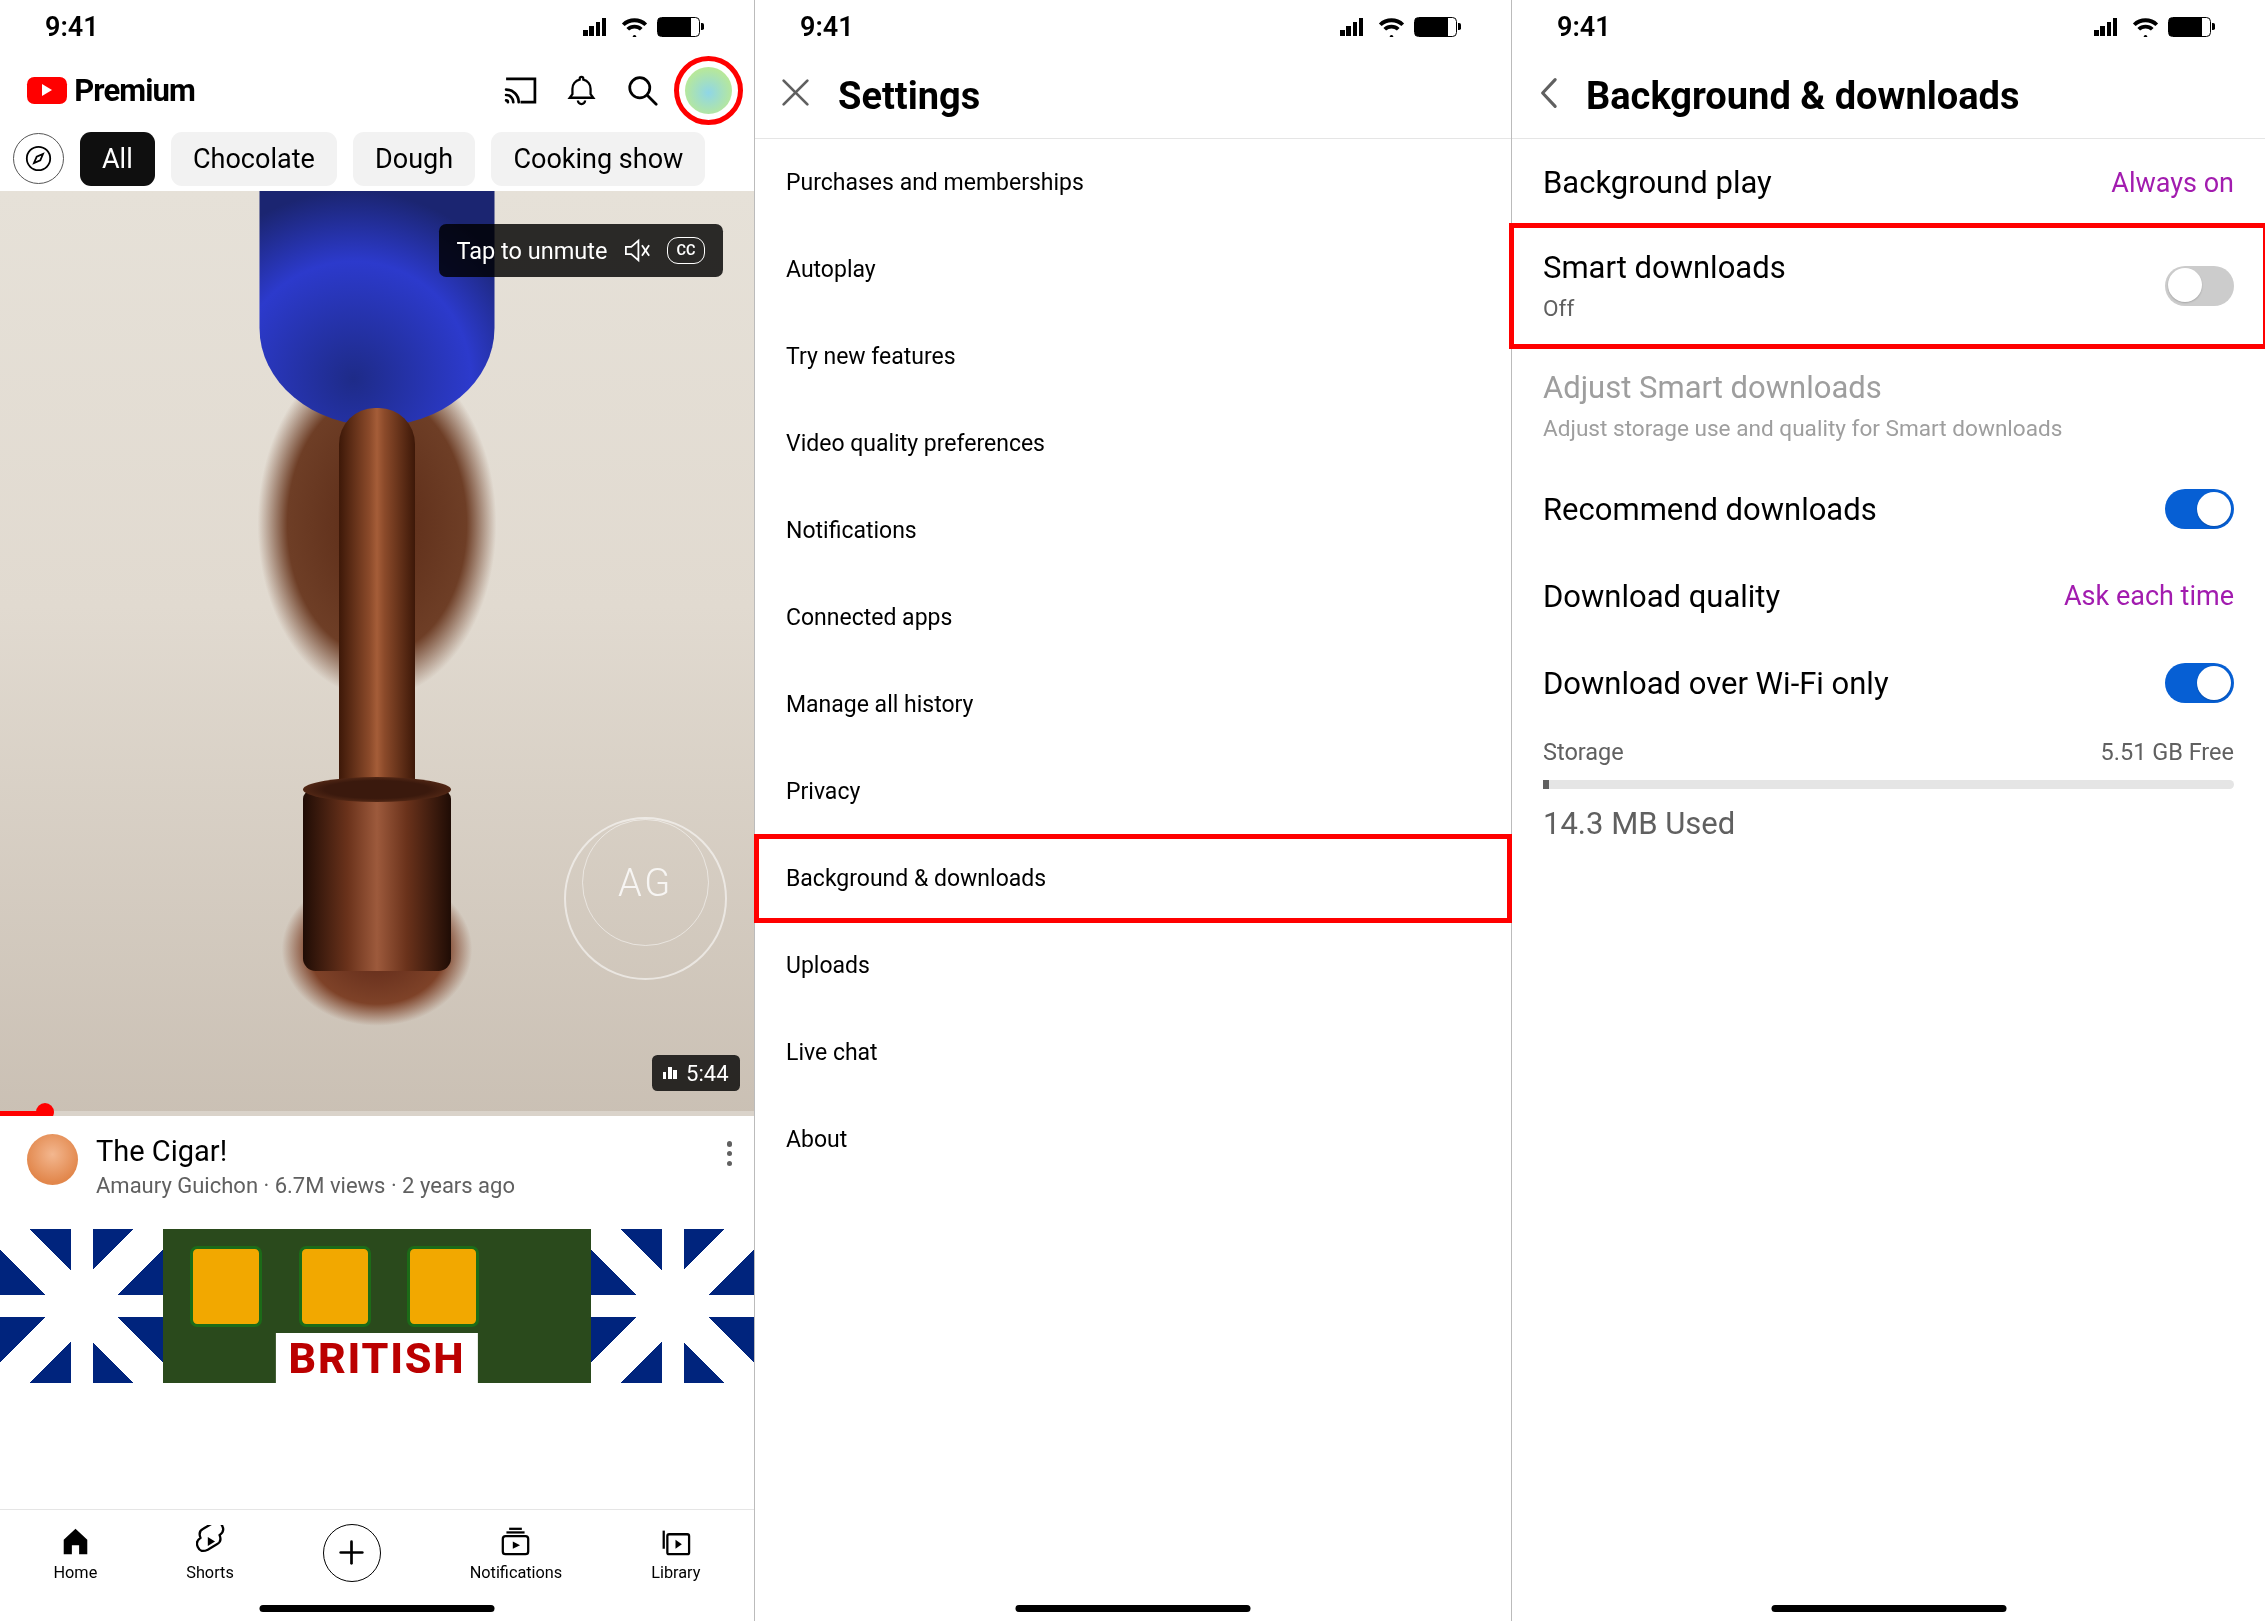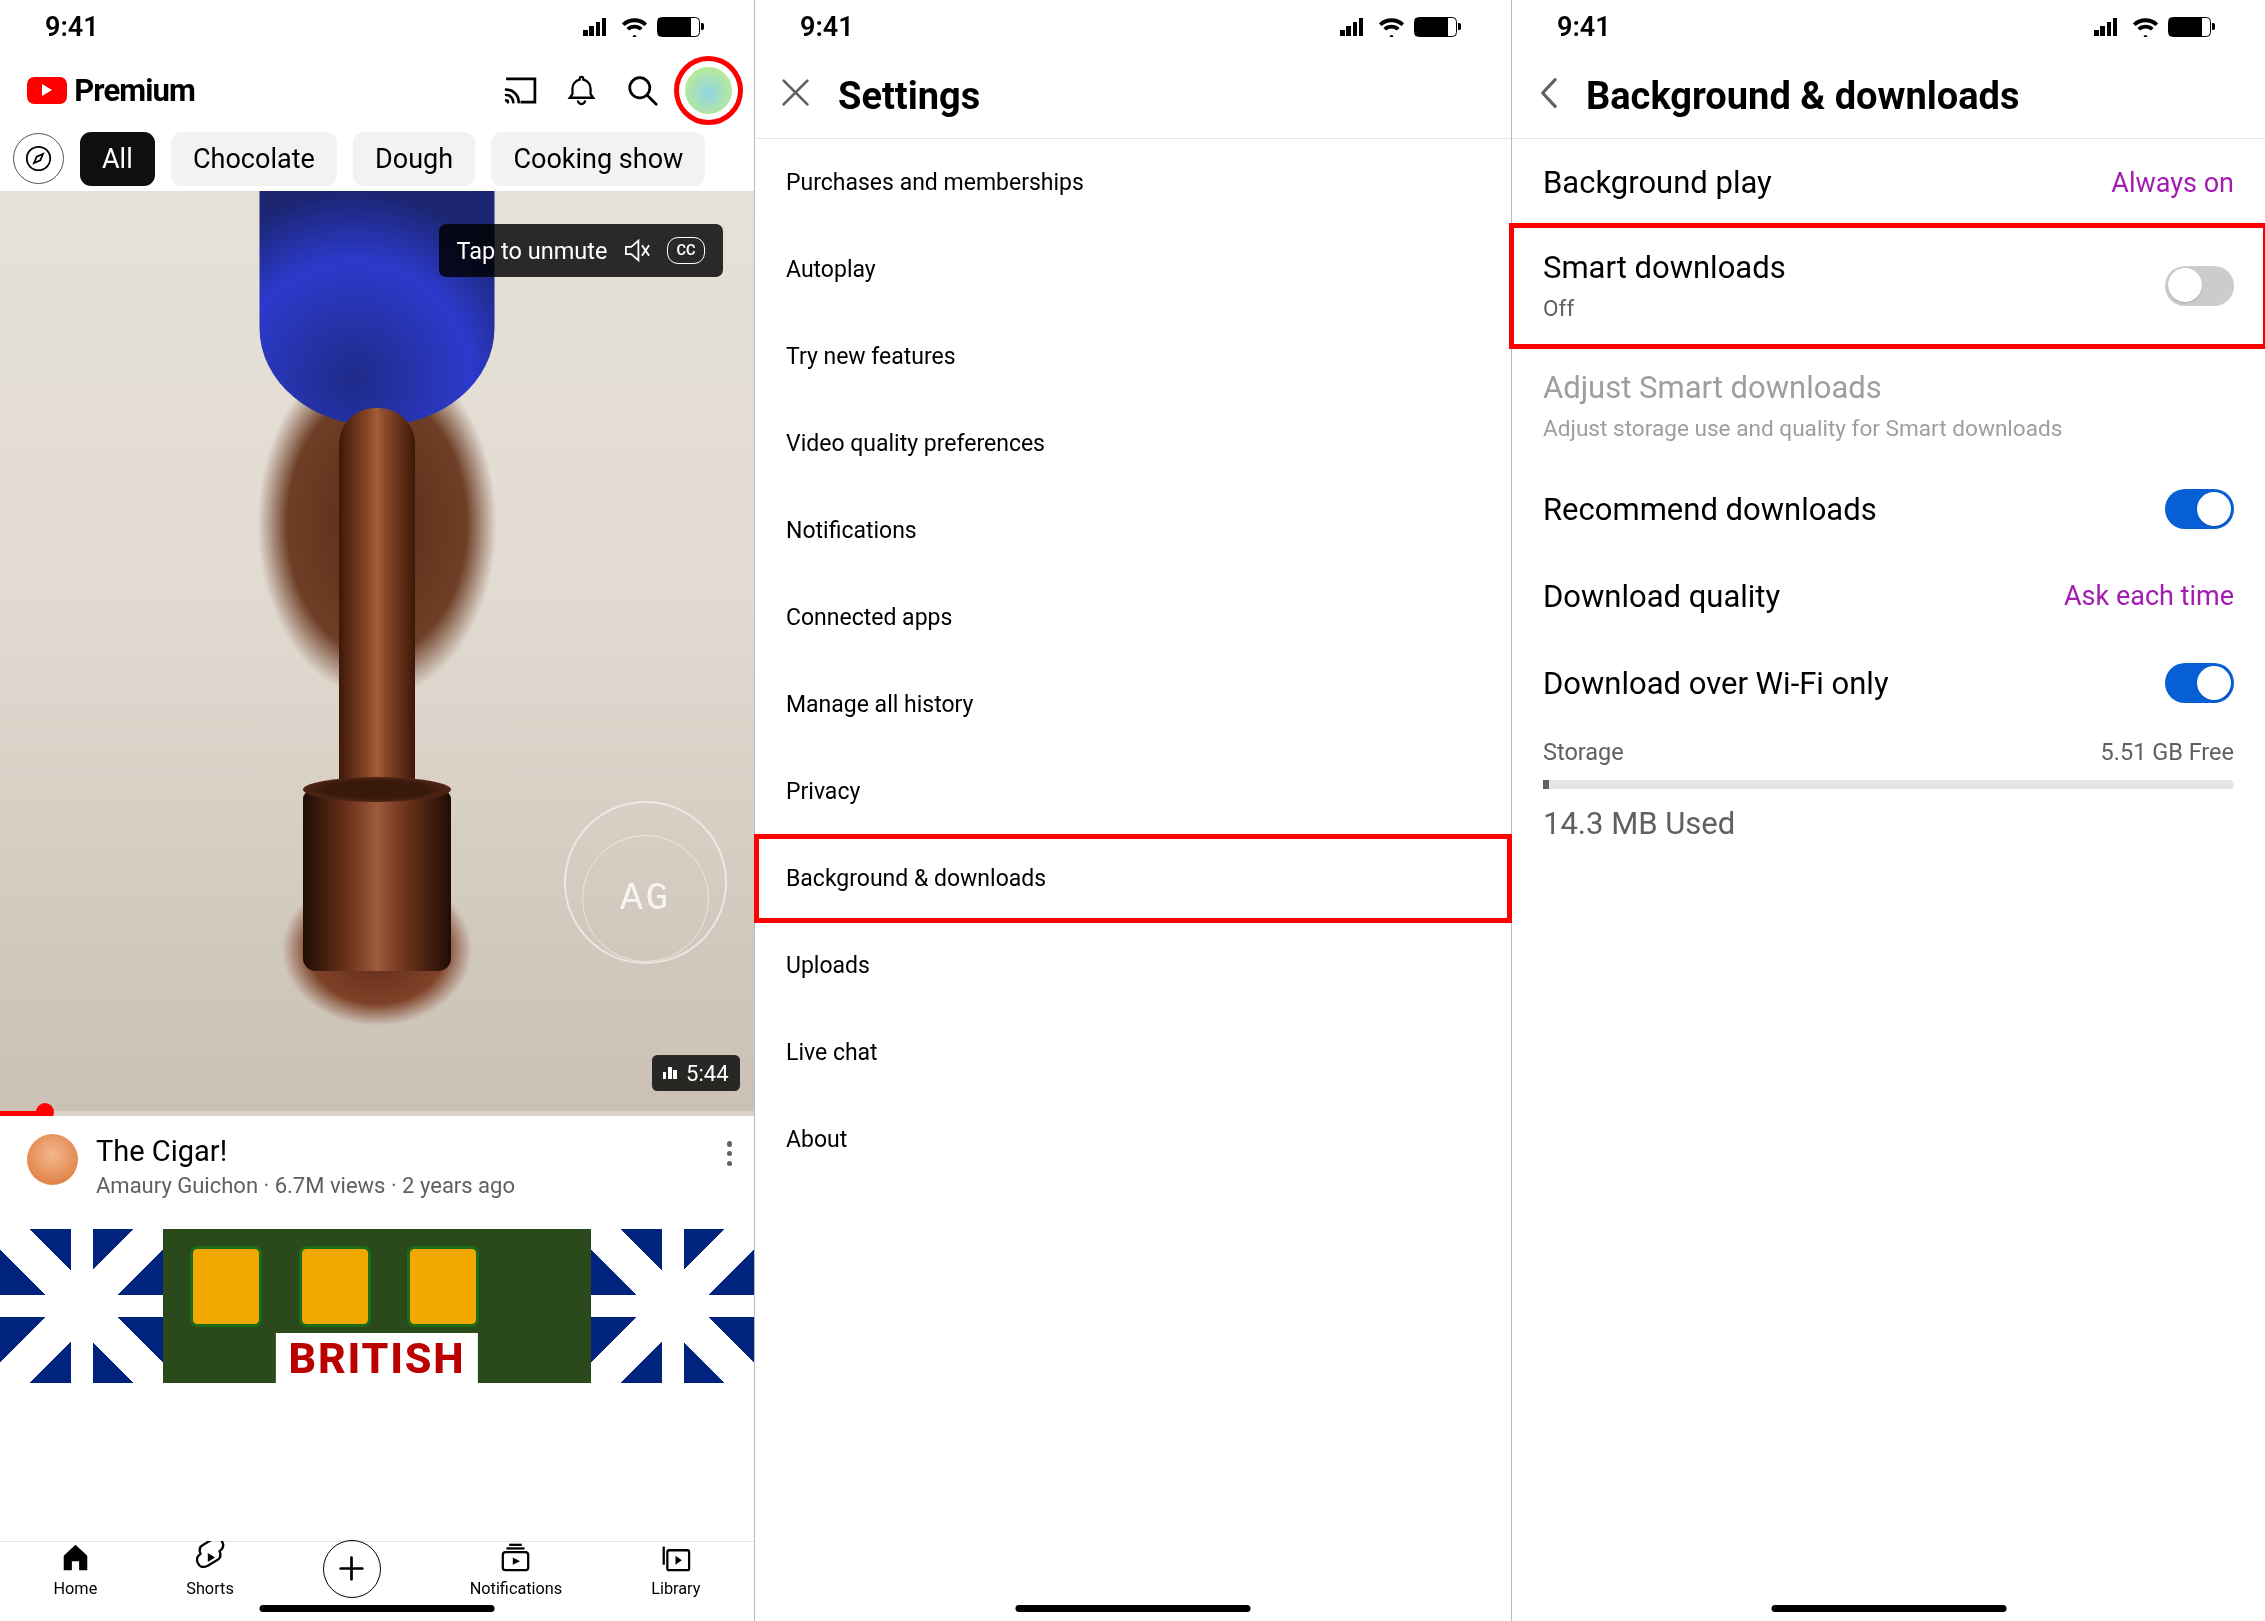--- a/index.html
+++ b/index.html
@@ -124,24 +124,24 @@
     position:absolute; inset:0;
     background: linear-gradient(90deg, #1f0c05 0%, #6a321b 30%, #9d5a3c 50%, #6a321b 70%, #1f0c05 100%);
     border-radius: 9px 9px 12.7px 12.7px;
   }
   .cup-top {
     position:absolute; top:-12.7px; left:0; right:0; height:25px;
     background: radial-gradient(ellipse at center, #3a190d 50%, #70391f 100%);
     border-radius: 50%;
   }
   .watermark {
-    position:absolute; right:27px; bottom:152px; width:163px; height:163px;
+    position:absolute; right:27px; bottom:136px; width:163px; height:163px;
     border:2.7px solid rgba(255,255,255,.55); border-radius:50%;
-    display:flex; align-items:flex-end; justify-content:center;
-    color:rgba(255,255,255,.8); font-size:12.7px; letter-spacing:2.7px;font-family:Liberation Mono, monospace;
+    display:flex; align-items:flex-start; justify-content:center;
+    color:rgba(255,255,255,.8); font-size:12.7px; letter-spacing:2.7px;
   }
   .watermark .inner { width:127px; height:127px; border:1.8px solid rgba(255,255,255,.5); border-radius:50%; display:flex; align-items:center; justify-content:center; font-size:38px; font-weight:300;}
   .unmute-pill {
     position:absolute; top:33px; right:31px;
     display:flex; align-items:center; gap:16.3px; padding:12.7px 18px;
     background: rgba(0,0,0,.82); border-radius:7.2px; color:#fff; font-size:23.5px;
   }
   .cc-badge {
     width:38px; height:27px; border:1.8px solid #fff; border-radius:11px;
     display:flex; align-items:center; justify-content:center; font-size:14.5px; font-weight:600;
@@ -205,21 +205,21 @@
   .thumb2 .shield.s2{ left:299px;}
   .thumb2 .shield.s3{ left:407px;}
   .thumb2 .brit {
     position:absolute; left:50%; bottom:0; transform:translateX(-50%);
     background:#fff; color:#b00; font-size:43px; font-weight:800; padding:0 12.7px;
     letter-spacing:1.8px;
   }
 
   
   .bottomnav {
-    position:absolute; left:0; right:0; bottom:0; height:80px;
+    position:absolute; left:0; right:0; bottom:0; height:112px;
     background:#fff; border-top:0.9px solid #e5e5e5;
     display:flex; align-items:center; justify-content:space-around;
     padding: 1.8px 9px 27px;
   }
   .navitem {
     display:flex; flex-direction:column; align-items:center; gap:3.6px; font-size:16.3px;
   }
   .navitem .nicon { width:36px; height:36px; display:flex; align-items:center; justify-content:center;}
   .plusbtn { width:58px; height:58px; border:1.8px solid #000; border-radius:50%; display:flex; align-items:center; justify-content:center; font-size:36px;}
   .home-indicator {

